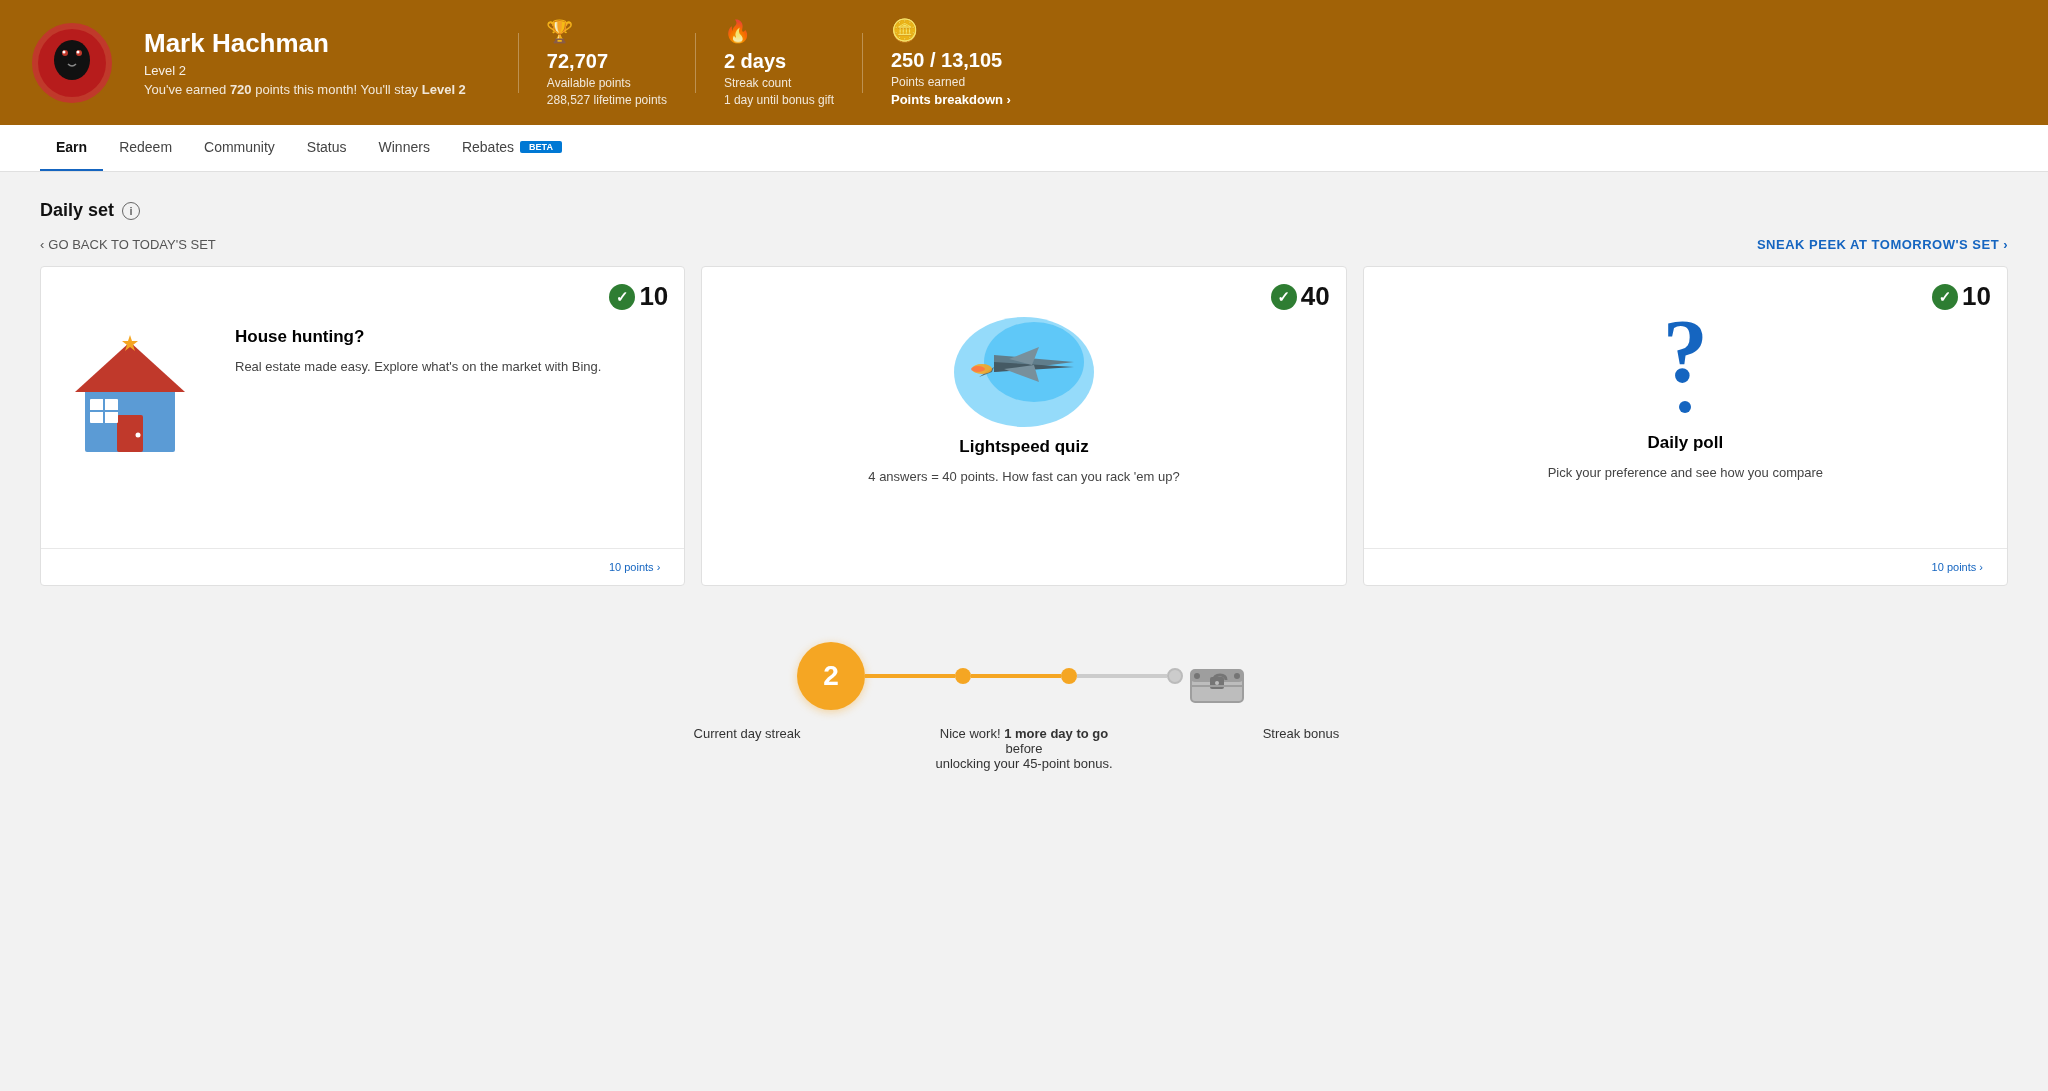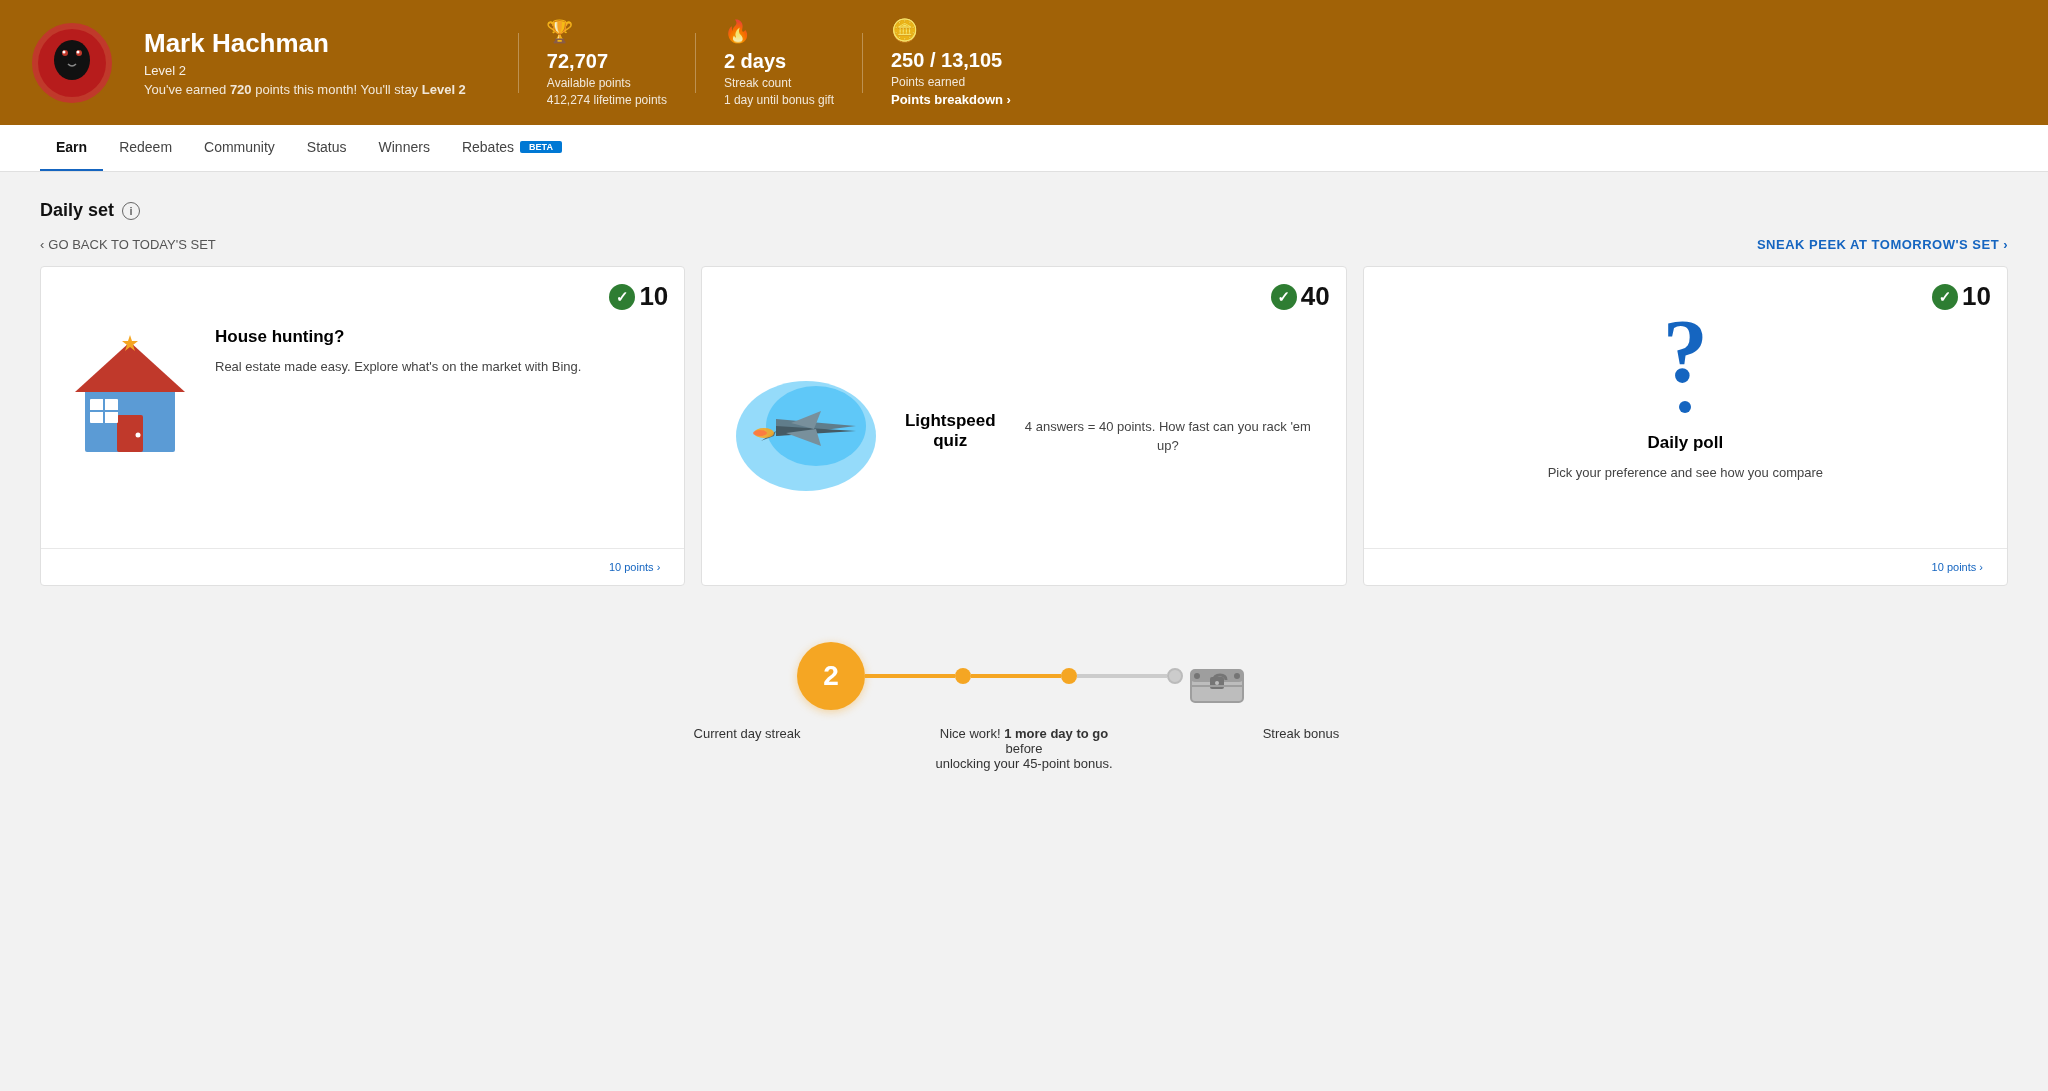--- a/index.html
+++ b/index.html
@@ -160,42 +160,42 @@
       flex: 1;
       display: flex;
       align-items: flex-start;
       padding: 40px 24px 20px 24px;
       gap: 20px;
     }
     .card-house-img {
       width: 130px; height: 130px; flex-shrink: 0;
       position: relative; margin-top: 20px;
     }
-    .card-text { flex: 1; padding-top: 20px; }
+    .card-text { flex: 1; padding-top: 20px; margin-left: 20px; }
     .card-title { font-size: 17px; font-weight: 700; margin-bottom: 10px; }
     .card-desc { font-size: 13px; color: #444; line-height: 1.5; }
     .card-footer {
       border-top: 1px solid #e8e8e8;
       padding: 12px 24px;
       text-align: right;
     }
     .card-link {
       color: #1565c0;
       font-size: 11px;
       font-weight: 500;
       cursor: pointer;
       text-decoration: none;
       display: flex; align-items: center; justify-content: flex-end; gap: 2px;
     }
 
     
     .card-2-body {
       flex: 1;
       display: flex;
-      flex-direction: row;
+      flex-direction: column;
       align-items: center;
       padding: 40px 24px 20px 24px;
     }
     .card-center-title { font-size: 17px; font-weight: 700; margin-bottom: 10px; text-align: center; }
     .card-center-desc { font-size: 13px; color: #444; line-height: 1.5; text-align: center; }
 
     
     .card-3-body {
       flex: 1;
       display: flex;
@@ -309,21 +309,21 @@
     </div>
   </div>
 
   <div class="header-stats">
     <div class="header-divider"></div>
 
     <div class="header-stat">
       <div class="stat-icon">🏆</div>
       <div class="stat-main">72,707</div>
       <div class="stat-label">Available points</div>
-      <div class="stat-sub">412,274 lifetime points</div>
+      <div class="stat-sub">288,527 lifetime points</div>
     </div>
 
     <div class="header-divider"></div>
 
     <div class="header-stat">
       <div class="stat-icon">🔥</div>
       <div class="stat-main">2 days</div>
       <div class="stat-label">Streak count</div>
       <div class="stat-sub">1 day until bonus gift</div>
     </div>

